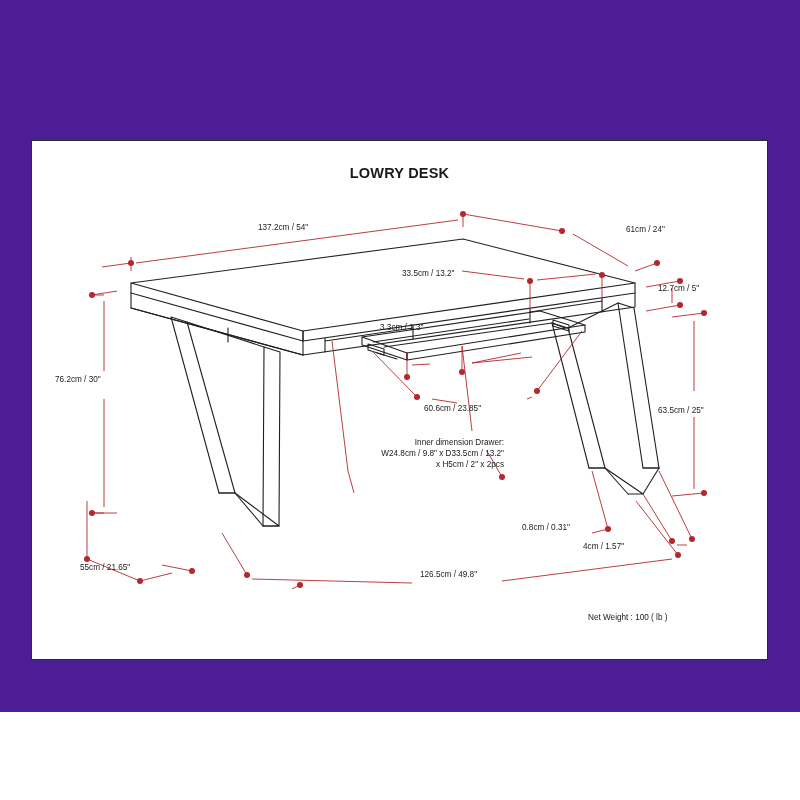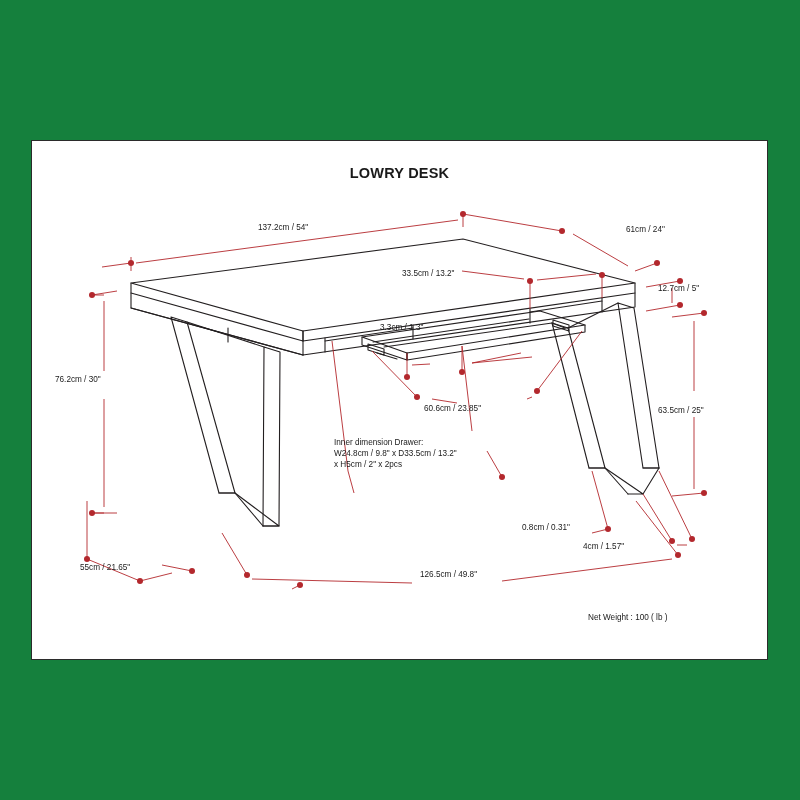--- a/index.html
+++ b/index.html
@@ -9,22 +9,22 @@
   }
   body {
     width: 800px;
     height: 800px;
     font-family: "Liberation Sans", sans-serif;
     overflow: hidden;
   }
   #sheet {
     position: relative;
     width: 800px;
-    height: 800px;
-    background: #15803d;
+    height: 712px;
+    background: #4c1d95;
   }
   #frame {
     position: absolute;
     left: 31px;
     top: 140px;
     width: 737px;
     height: 520px;
     border: 1px solid #2b2b2b;
     box-sizing: border-box;
     background: #ffffff;
@@ -48,21 +48,21 @@
     height: 520px;
   }
   .dimlabel {
     position: absolute;
     font-size: 8.2px;
     color: #1a1a1a;
     white-space: nowrap;
     line-height: 1.35;
   }
   .dimlabel.boxed {
-    text-align: left;
+    text-align: right;
   }
   #netweight {
     position: absolute;
     font-size: 8.2px;
     color: #1a1a1a;
     white-space: nowrap;
     margin-top: 24px;
   }
 </style>
 </head>

